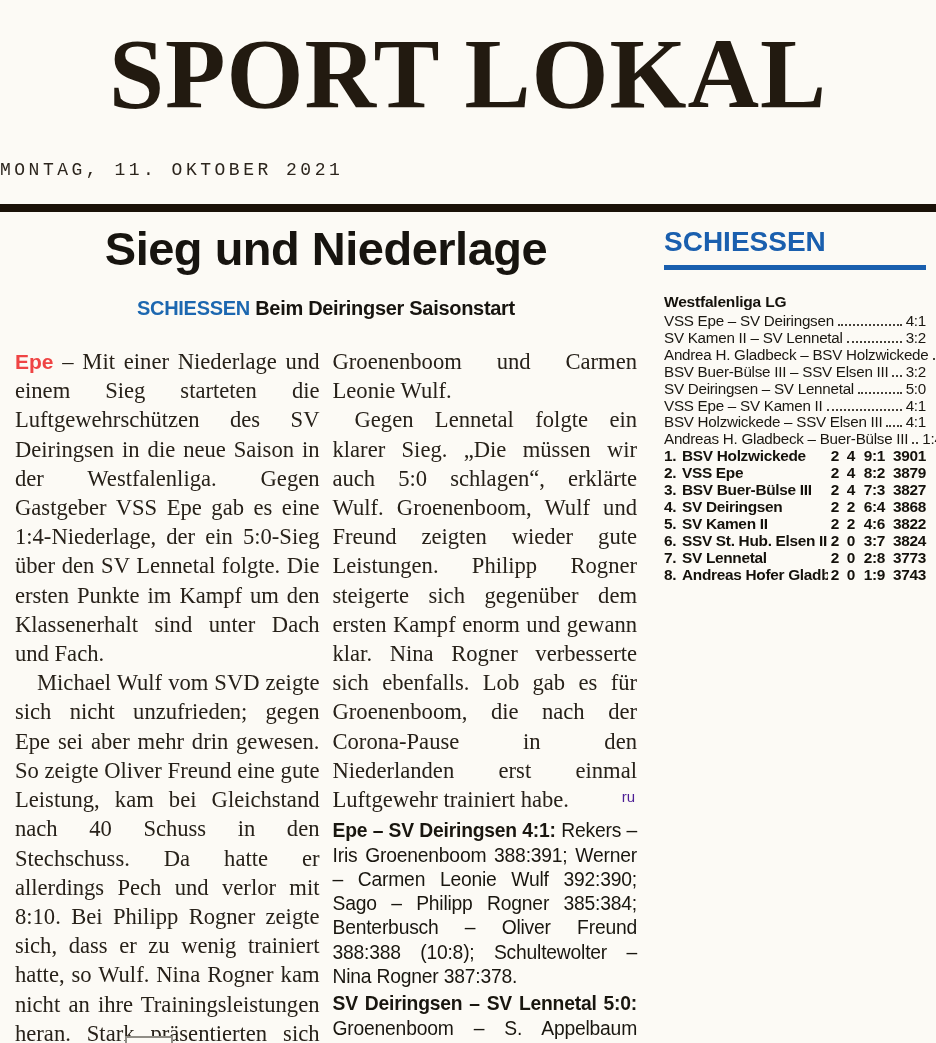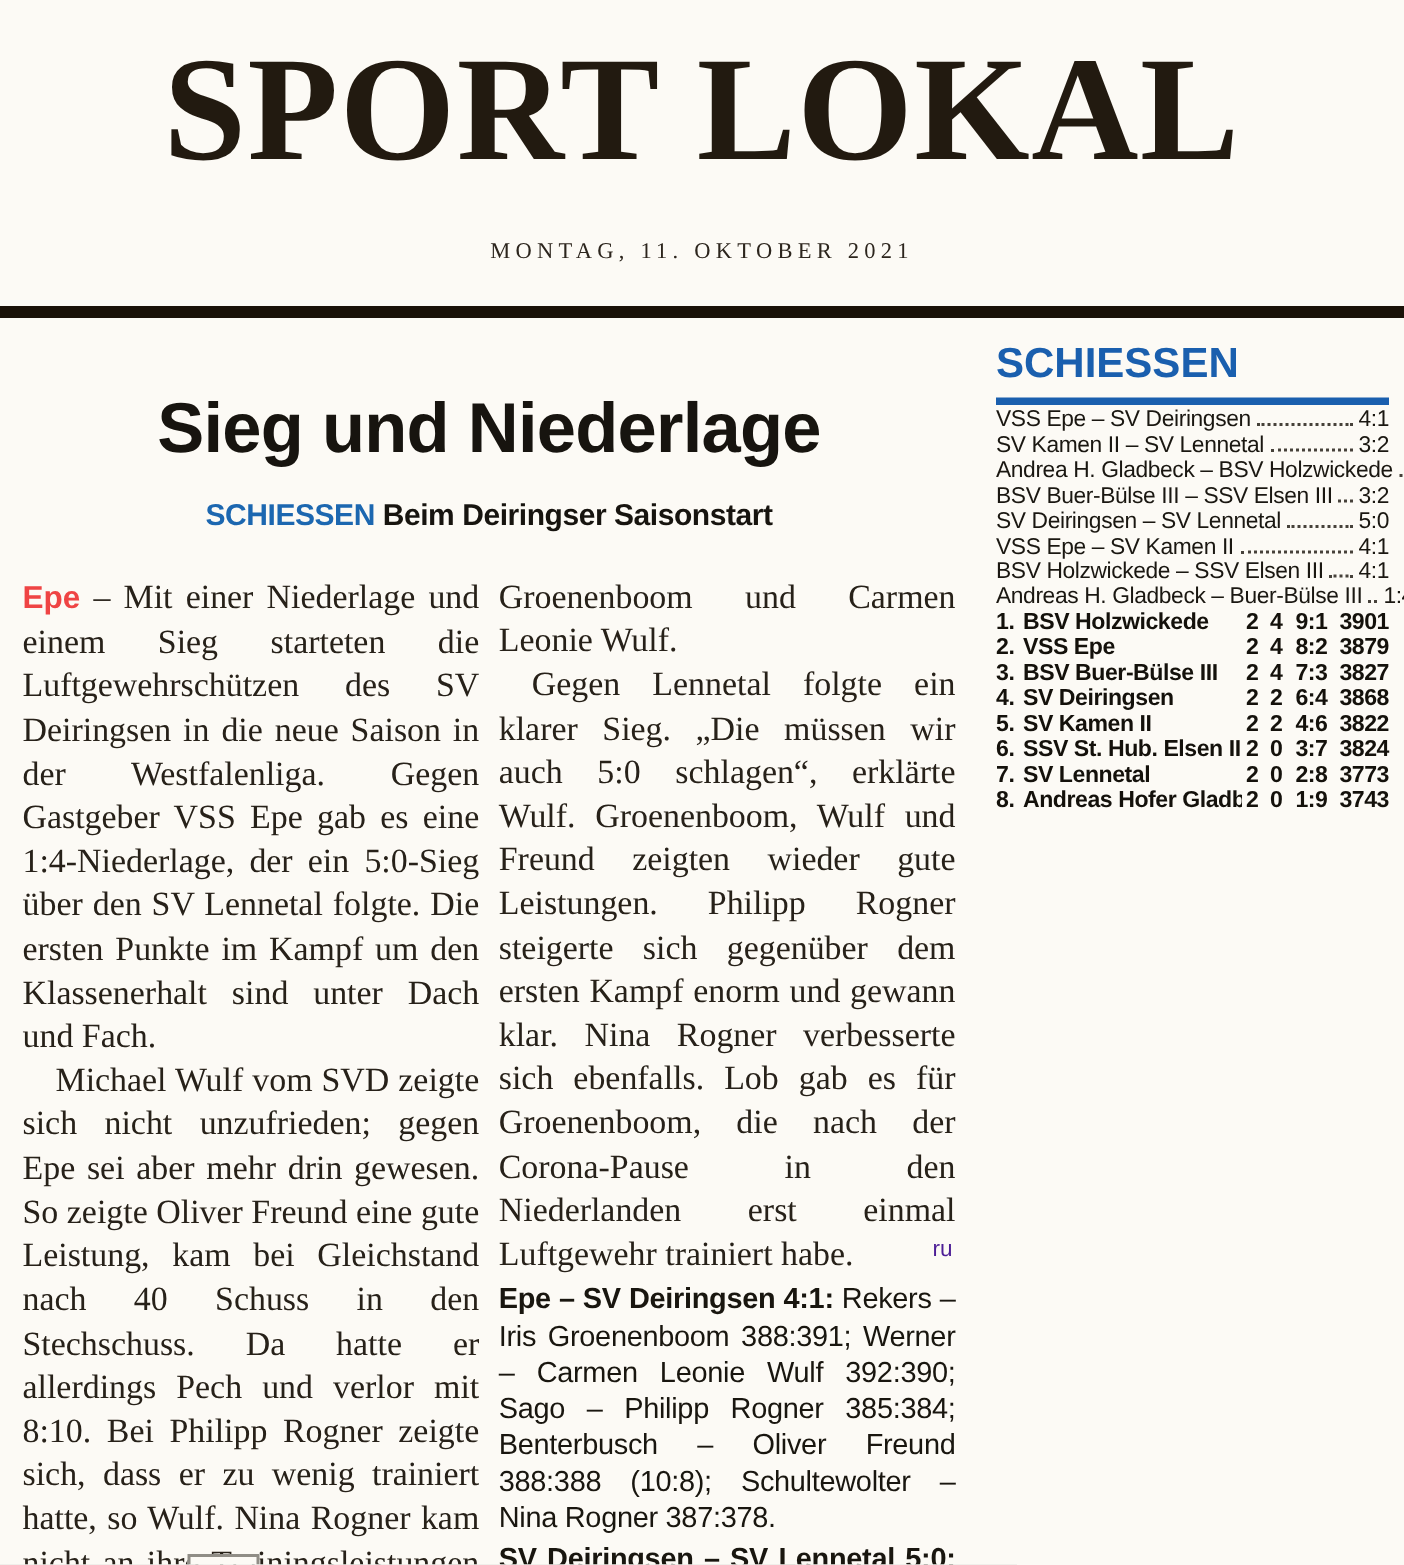--- a/index.html
+++ b/index.html
@@ -11,34 +11,34 @@
   }
 
   
   .masthead-title{
     position:absolute; top:20px; left:0; width:100%;
     text-align:center; font-family:"Liberation Serif", serif;
     font-weight:bold; font-size:99px; letter-spacing:1px; color:#221a10;
     line-height:1.1; white-space:nowrap;
   }
   .dateline{
-    position:absolute; top:160px; left:0; width:100%; text-align:center;
-    font-family:Liberation Serif, serif; font-size:15px;
+    position:absolute; top:160px; left:0; width:100%; text-align:left;
+    font-family:Liberation Mono, monospace; font-size:18px;
     letter-spacing:3.5px; color:#2c251d;
   }
   .masthead-rule{
     position:absolute; top:204px; left:0; width:936px; height:8px;
     background:#1a1208;
   }
 
   
   .article{ position:absolute; left:15px; top:222px; width:622px; }
   .headline{
     text-align:center; font-size:47px; font-weight:bold;
-    letter-spacing:-0.5px; color:#17140f; line-height:1.15;margin-top:36px;
+    letter-spacing:-0.5px; color:#17140f; line-height:1.15;
   }
   .subhead{
     text-align:center; font-size:20px; margin-top:21px;
     letter-spacing:-0.3px; white-space:nowrap; color:#17140f; font-weight:600;
   }
   .kicker{ color:#1c67b0; font-weight:700; }
 
   .columns{
     display:flex; gap:13px; margin-top:27px;
     font-family:"Liberation Serif", serif; font-size:22.6px;
@@ -133,20 +133,21 @@
           <p class="res-block"><span class="res-title">Epe – SV Deiringsen 4:1:</span><span> Rekers – Iris Groenenboom 388:391; Werner – Carmen Leonie Wulf 392:390; Sago – Philipp Rogner 385:384; Benterbusch – Oliver Freund 388:388 (10:8); Schultewolter – Nina Rogner 387:378.</span></p>
           <p class="res-block"><span class="res-title">SV Deiringsen – SV Lennetal 5:0:</span><span> Groenenboom – S. Appelbaum 393:382; Wulf – K. Appelbaum 389:383; Freund – Kraeling 384:373; P. Rogner – Oelschlegel; N. Rogner – Fengler 381:379.</span></p>
         </div>
       </div>
     </div>
   </div>
 
   <div class="sidebar">
     <div class="sidebar-title">SCHIESSEN</div>
     <div class="sidebar-rule"></div>
+    <div class="league-name">Westfalenliga LG</div>
 
     <div class="match-list">
       <div class="match-row">
           <span class="pairing">VSS Epe – SV Deiringsen</span>
           <span class="leader"></span>
           <span class="score">4:1</span>
         </div>
       <div class="match-row">
           <span class="pairing">SV Kamen II – SV Lennetal</span>
           <span class="leader"></span>

